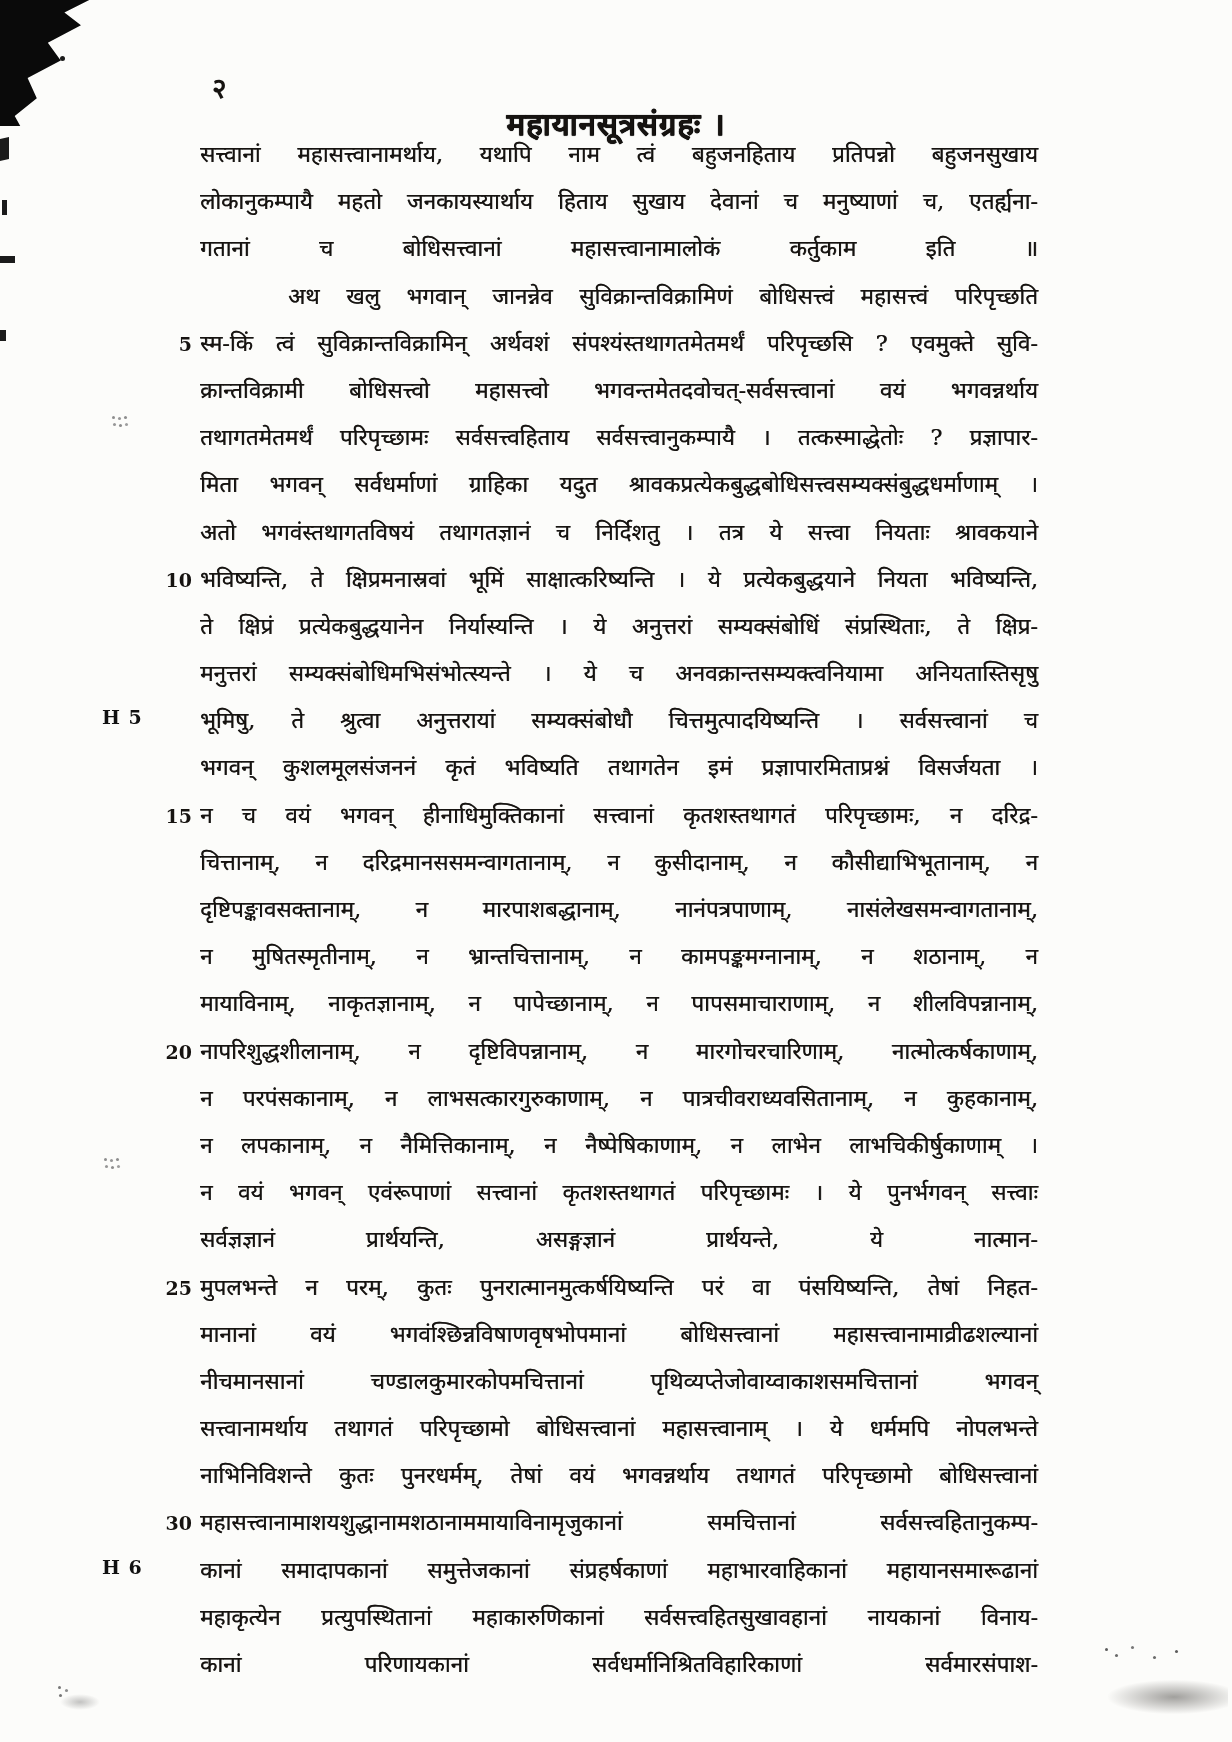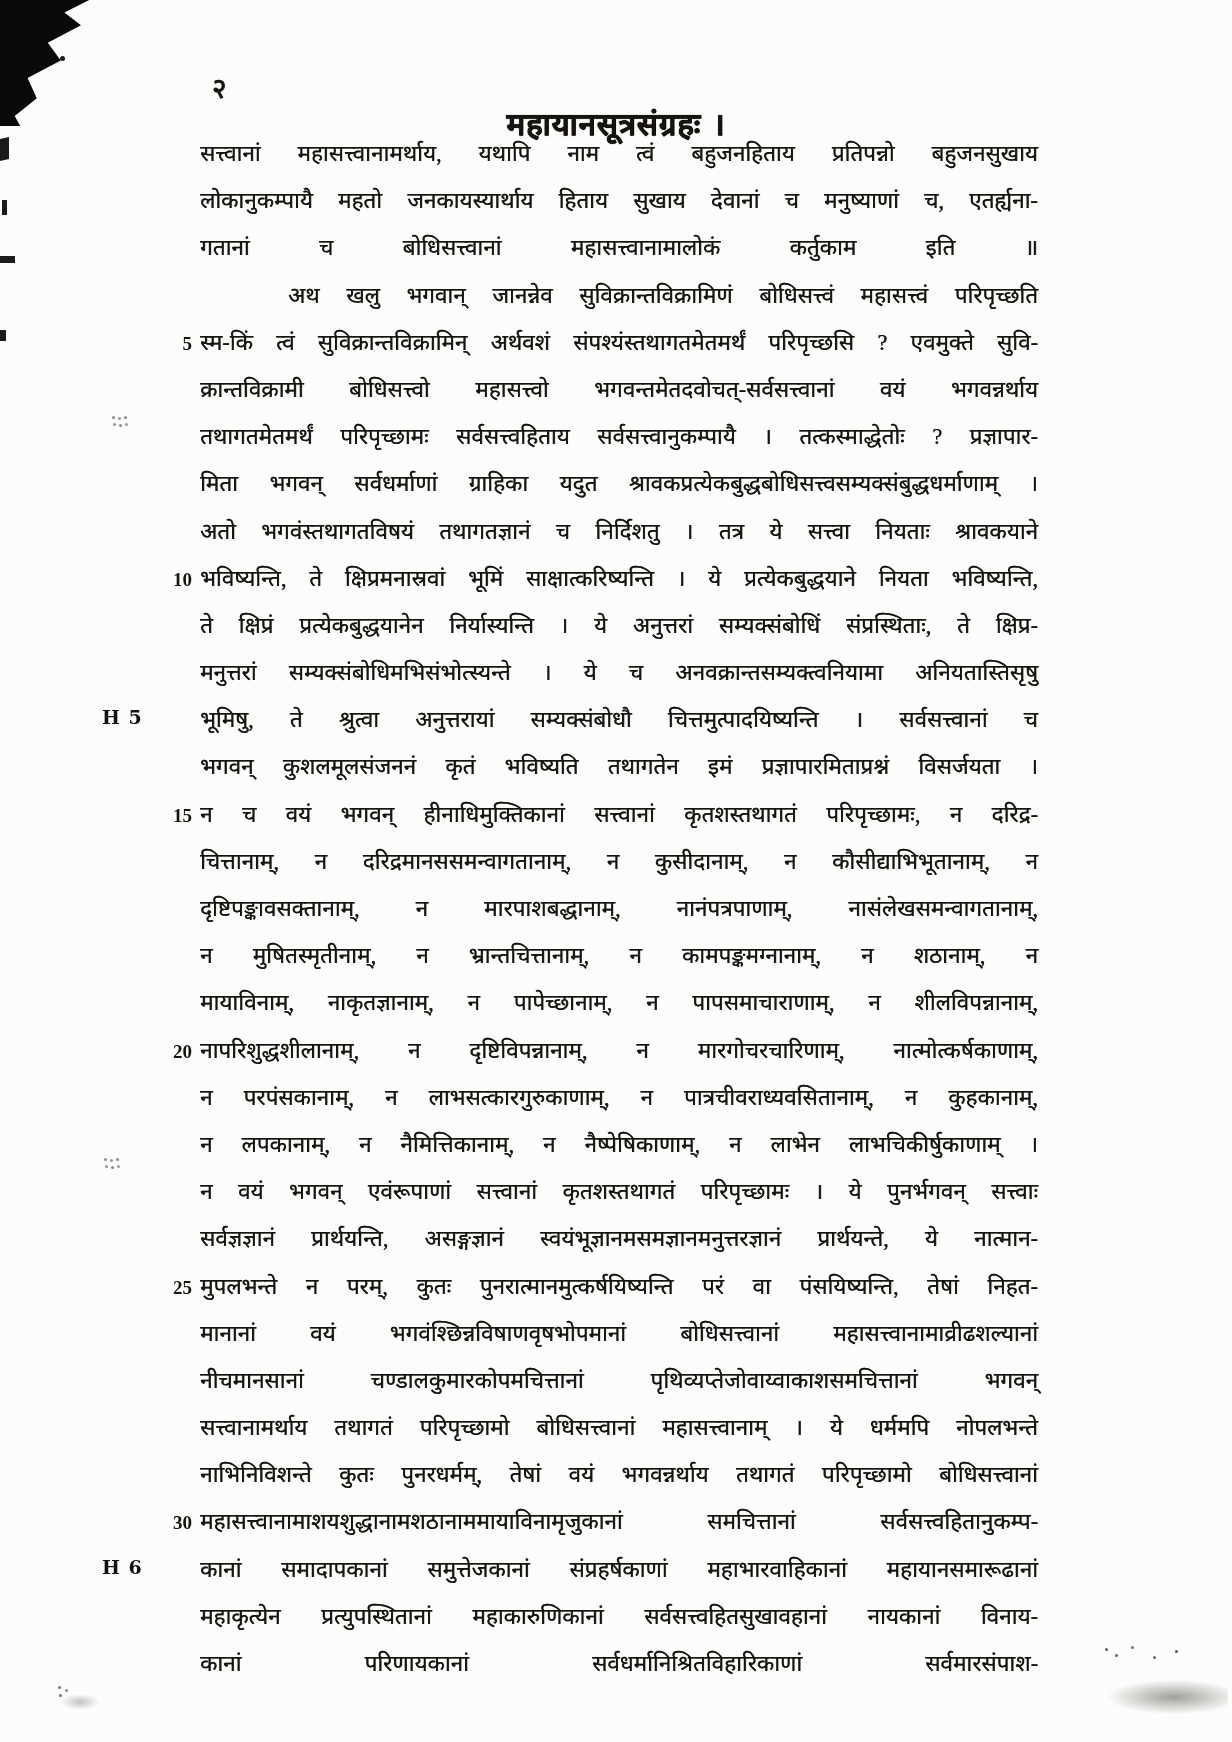--- a/index.html
+++ b/index.html
@@ -13,21 +13,20 @@
   .header{position:absolute; top:62px; left:0; width:100%; text-align:center;
           font-size:31px; font-weight:bold; letter-spacing:1px;
           text-shadow:0 0 1px #000, 0.5px 0 0 #000;margin-top:40px;}
   
   .body{position:absolute; top:132px; left:200px; width:838px;}
   .line{
     position:relative; display:flex; justify-content:space-between; gap:0.30em;
     height:47.2px; align-items:flex-start;
     font-size:22.5px; line-height:44px; white-space:nowrap;
     text-shadow:0.4px 0 0 rgba(10,10,10,.75);
-    font-family:Liberation Serif, serif;
   }
   .line.flush{justify-content:space-between;}
   .line.indent{padding-left:88px;gap:6px;}
   .num{
     position:absolute; left:-52px; top:6px; width:44px; text-align:right;
     font-size:19px; line-height:34px; text-shadow:none; font-weight:bold;
   }
   .hnote{
     position:absolute; left:102px; font-size:19px; font-weight:bold;
     letter-spacing:1px; color:#111;text-align:right;
@@ -322,21 +321,20 @@
         <span>परिपृच्छामः</span>
         <span>।</span>
         <span>ये</span>
         <span>पुनर्भगवन्</span>
         <span>सत्त्वाः</span>
       </div>
       <div class="line">
         <span>सर्वज्ञज्ञानं</span>
         <span>प्रार्थयन्ति,</span>
         <span>असङ्गज्ञानं</span>
-        <span>स्वयंभूज्ञानमसमज्ञानमनुत्तरज्ञानं</span>
         <span>प्रार्थयन्ते,</span>
         <span>ये</span>
         <span>नात्मान-</span>
       </div>
       <div class="line">
         <span class="num">25</span>
         <span>मुपलभन्ते</span>
         <span>न</span>
         <span>परम्,</span>
         <span>कुतः</span>

